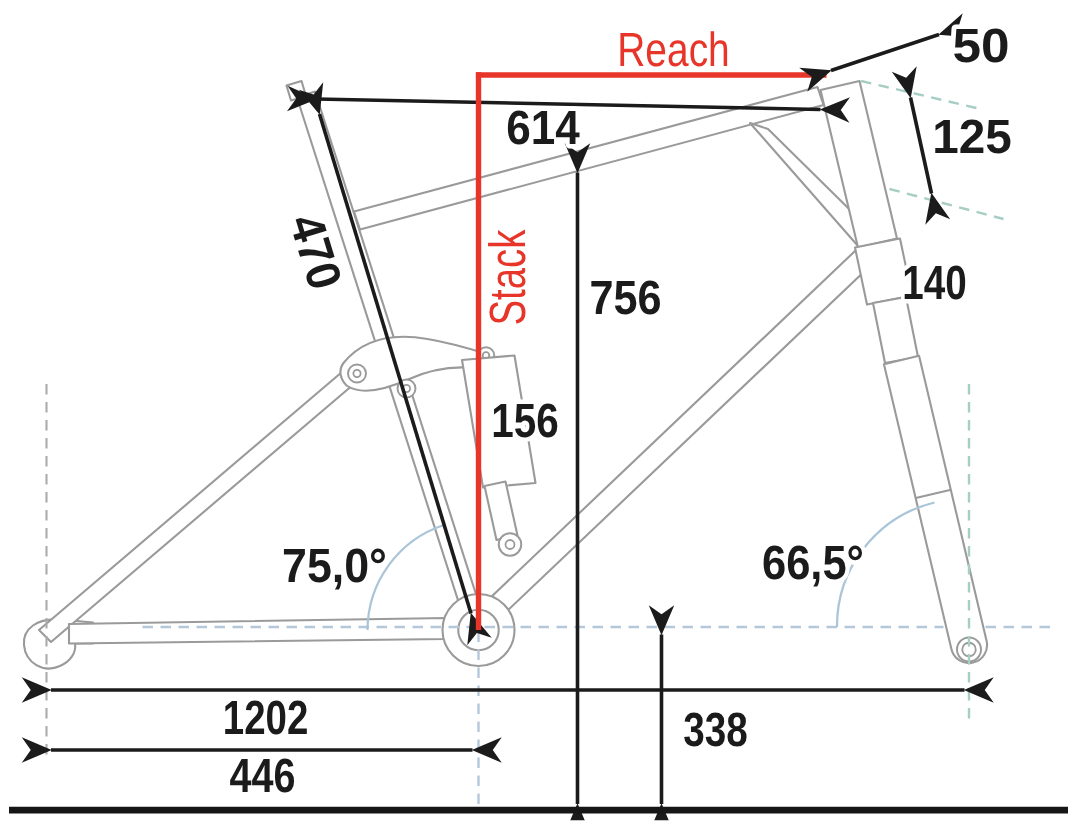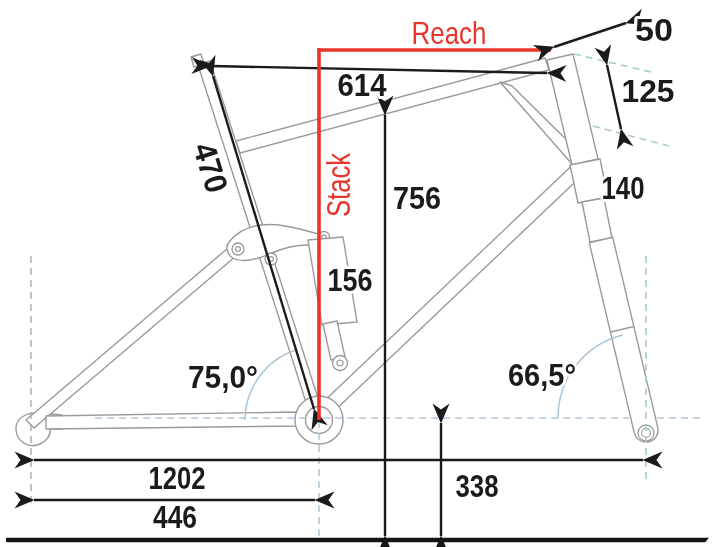--- a/index.html
+++ b/index.html
@@ -1,17 +1,17 @@
 <!DOCTYPE html>
 <html><head>
 <meta charset="utf-8">
 <style>
   html,body { margin:0; padding:0; background:#ffffff; }
   .stage { position:relative; width:712px; height:547px; background:#ffffff; overflow:hidden;
-           font-family:"Liberation Sans", sans-serif;border-radius:20px; }
+           font-family:"Liberation Sans", sans-serif; }
   svg { display:block; }
 
   
   .tube   { fill:#ffffff; stroke:#9a9a9a; stroke-width:1.4; stroke-linejoin:round; }
   .tube-line { fill:none; stroke:#9a9a9a; stroke-width:1.4; }
   .pivot  { fill:#ffffff; stroke:#9a9a9a; stroke-width:1.3; }
   .pivot-dot { fill:#ffffff; stroke:#9a9a9a; stroke-width:1.2; }
 
   
   .dash-blue { fill:none; stroke:#b5c8da; stroke-width:1.6; stroke-dasharray:7 5; }

